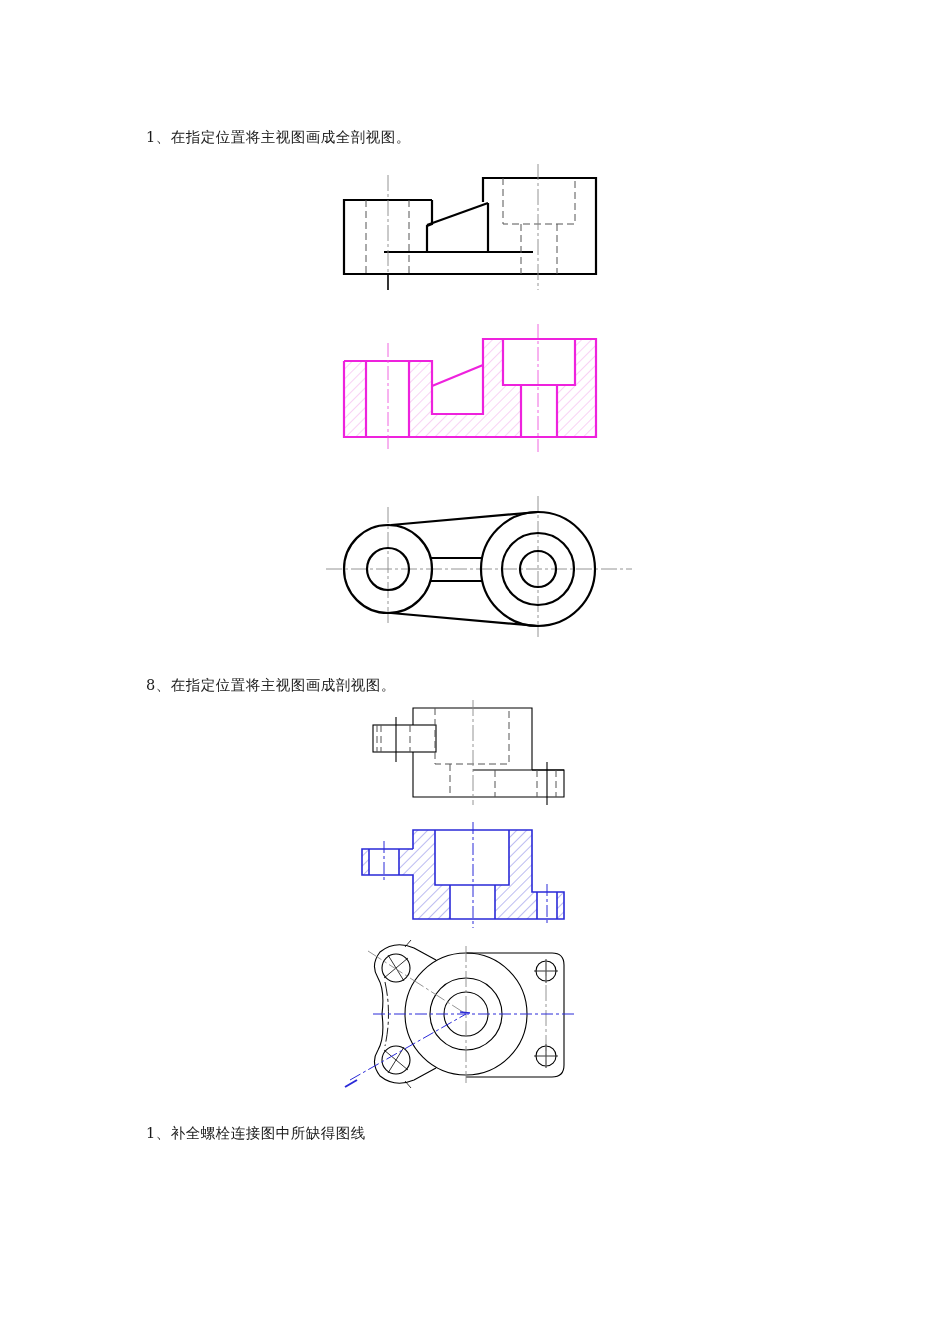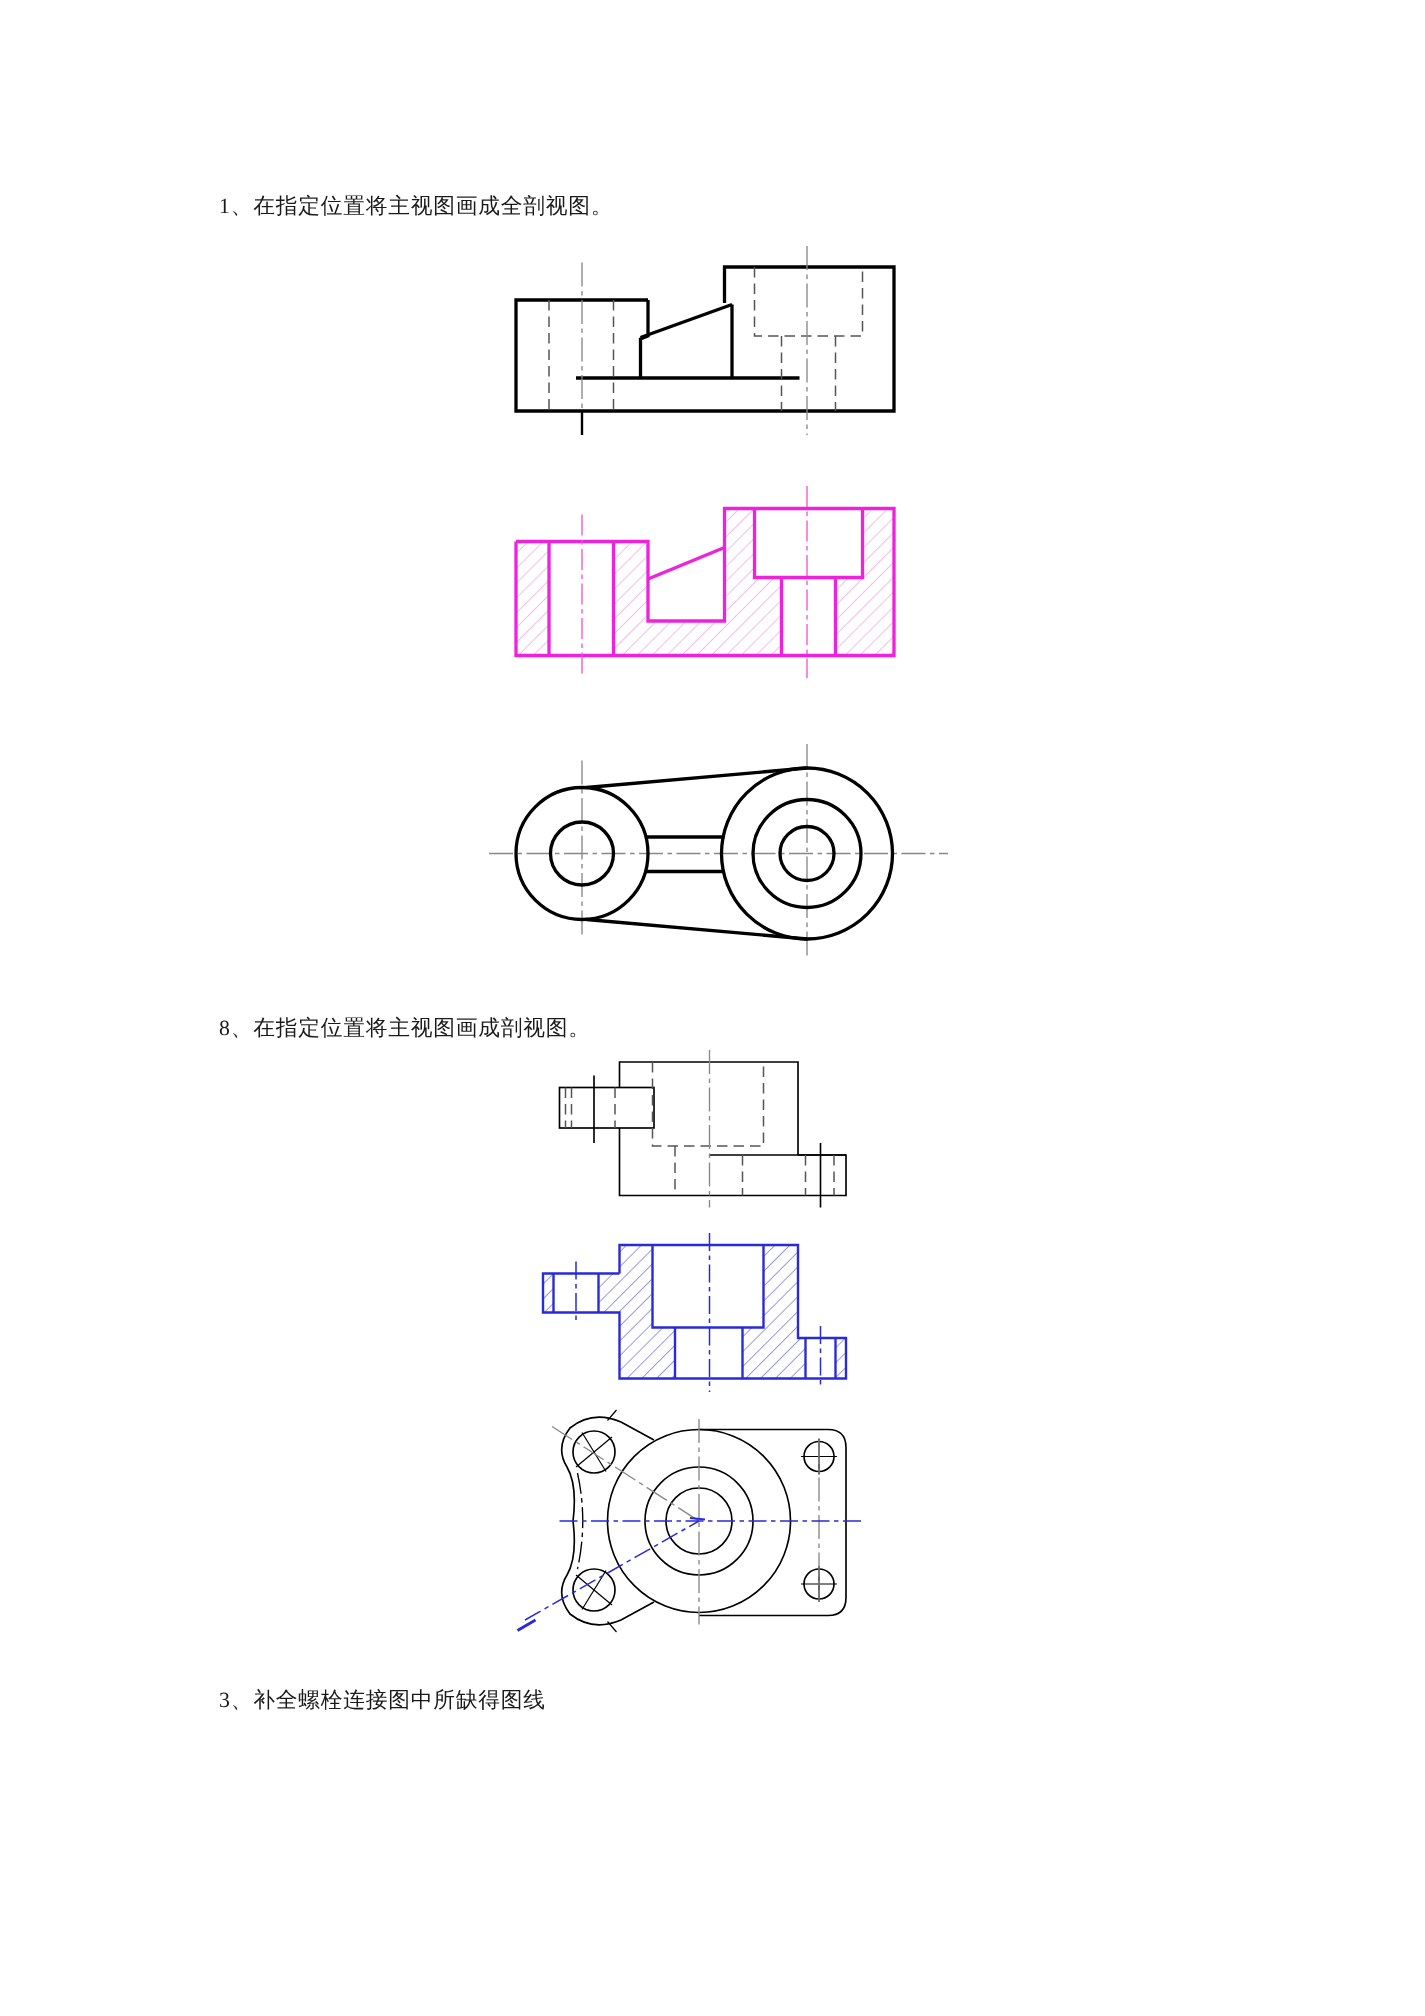--- a/index.html
+++ b/index.html
@@ -1,38 +1,38 @@
 <!DOCTYPE html>
 <html><head>
   <meta charset="utf-8">
   <style>
     html, body { margin: 0; padding: 0; background: #ffffff; }
     body { width: 950px; height: 1344px; position: relative; overflow: hidden;
            font-family: "DejaVu Serif", "Liberation Serif", serif; }
     .page { position: absolute; left: 0; top: 0; width: 950px; height: 1344px; background: #fff; }
-    .q { position: absolute; left: 146px; font-size: 14.5px; color: #1a1a1a; letter-spacing: 0.5px; white-space: nowrap; font-family: Liberation Serif, serif; }
+    .q { position: absolute; left: 146px; font-size: 14.5px; color: #1a1a1a; letter-spacing: 0.5px; white-space: nowrap; }
     svg.drawing { position: absolute; left: 0; top: 0; }
     .k { stroke: #000; fill: none; }
     .thick { stroke-width: 2.2; }
     .thin { stroke-width: 1.1; }
     .dash { stroke-dasharray: 7 4; stroke: #555; stroke-width: 1; fill: none; }
     .center { stroke-dasharray: 16 3 3 3; stroke: #888; stroke-width: 0.9; fill: none; }
     .mag { stroke: #ee22dd; fill: none; stroke-width: 2.2; }
     .magc { stroke: #ee55dd; stroke-dasharray: 14 3 3 3; stroke-width: 0.9; fill: none; }
     .blu { stroke: #2a2ad8; fill: none; stroke-width: 1.6; }
     .bluc { stroke: #2a2ad8; stroke-dasharray: 12 3 3 3; stroke-width: 1; fill: none; }
   </style>
 </head>
 <body>
 
 <div class="page">
 
   <div class="q" style="top:128px;">1、在指定位置将主视图画成全剖视图。</div>
   <div class="q" style="top:676px;">8、在指定位置将主视图画成剖视图。</div>
-  <div class="q" style="top:1124px;">3、补全螺栓连接图中所缺得图线</div>
+  <div class="q" style="top:1124px;">1、补全螺栓连接图中所缺得图线</div>
 
   <svg class="drawing" width="950" height="1344" viewBox="0 0 950 1344" xmlns="http://www.w3.org/2000/svg">
     <defs>
       <pattern id="hatchM" patternUnits="userSpaceOnUse" width="7" height="7" patternTransform="rotate(45)">
         <line x1="0" y1="0" x2="0" y2="7" stroke="#f2a6ea" stroke-width="1"></line>
       </pattern>
       <pattern id="hatchB" patternUnits="userSpaceOnUse" width="7" height="7" patternTransform="rotate(45)">
         <line x1="0" y1="0" x2="0" y2="7" stroke="#6a6ae0" stroke-width="0.9"></line>
       </pattern>
     </defs>

